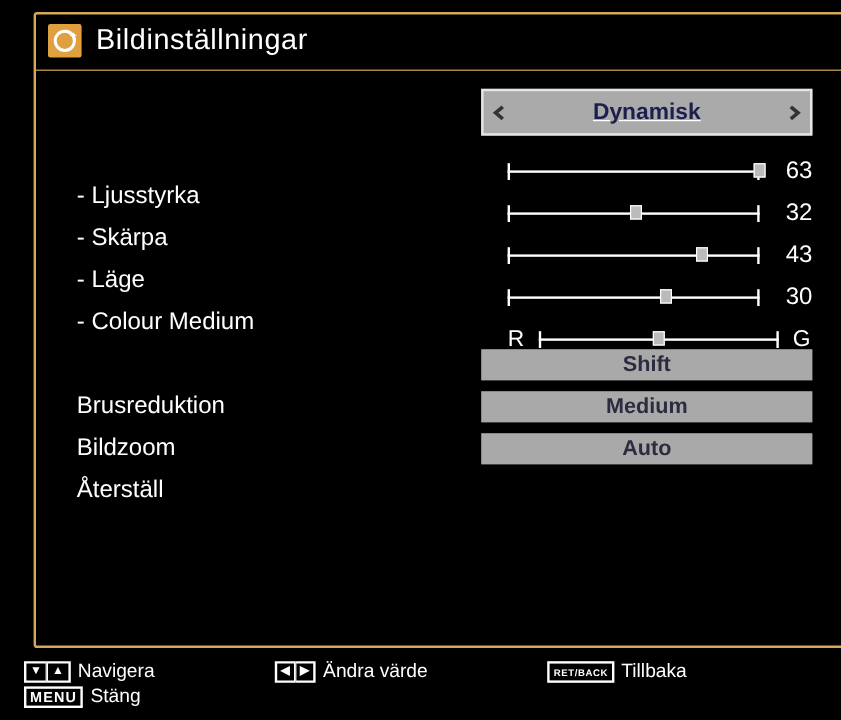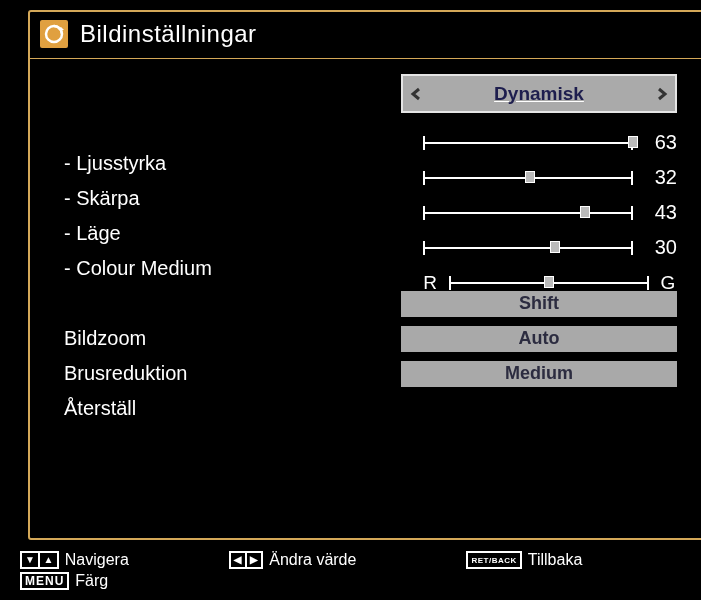--- a/index.html
+++ b/index.html
@@ -286,30 +286,30 @@
       </div>
     </div>
 
     <div class="row">
       <div class="controls">
         <div class="optbtn">Shift</div>
       </div>
     </div>
 
     <div class="row">
+      <div class="label">Brusreduktion</div>
+      <div class="controls">
+        <div class="optbtn">Medium</div>
+      </div>
+    </div>
+
+    <div class="row">
       <div class="label">Bildzoom</div>
       <div class="controls">
         <div class="optbtn">Auto</div>
-      </div>
-    </div>
-
-    <div class="row">
-      <div class="label">Brusreduktion</div>
-      <div class="controls">
-        <div class="optbtn">Medium</div>
       </div>
     </div>
 
     <div class="row">
       <div class="label">Återställ</div>
     </div>
 
   </div>
 </div>
 
@@ -331,23 +331,23 @@
         <div class="keybox">
             <span class="tri">◀</span>
           </div>
         <div class="keybox">
             <span class="tri">▶</span>
           </div>
       </div>
       <span>Ändra värde</span>
     </div>
     <div class="fitem" style="margin-left:70px">
-      <div class="keybox" style="font-size:8px;margin-left:10px;">RET/BACK</div>
+      <div class="keybox" style="font-size:8px;">RET/BACK</div>
       <span>Tillbaka</span>
     </div>
   </div>
   <div class="frow">
     <div class="fitem">
       <div class="keybox" style="font-size:12px; letter-spacing:1px;">MENU</div>
-      <span>Färg</span>
+      <span>Stäng</span>
     </div>
   </div>
 </div>
 
 </body></html>

